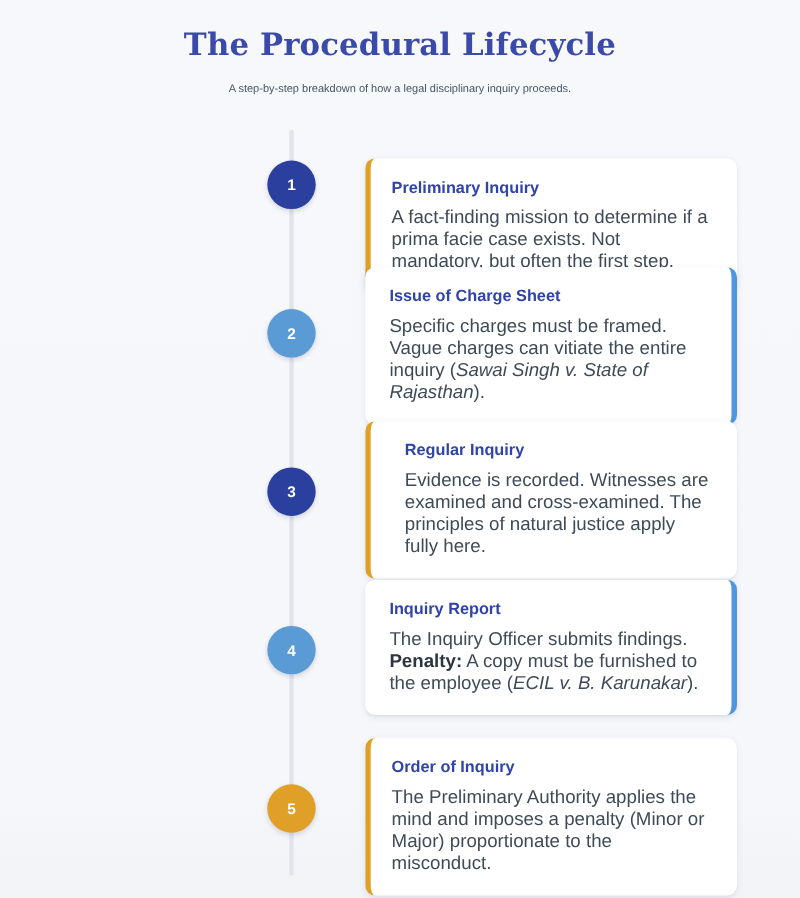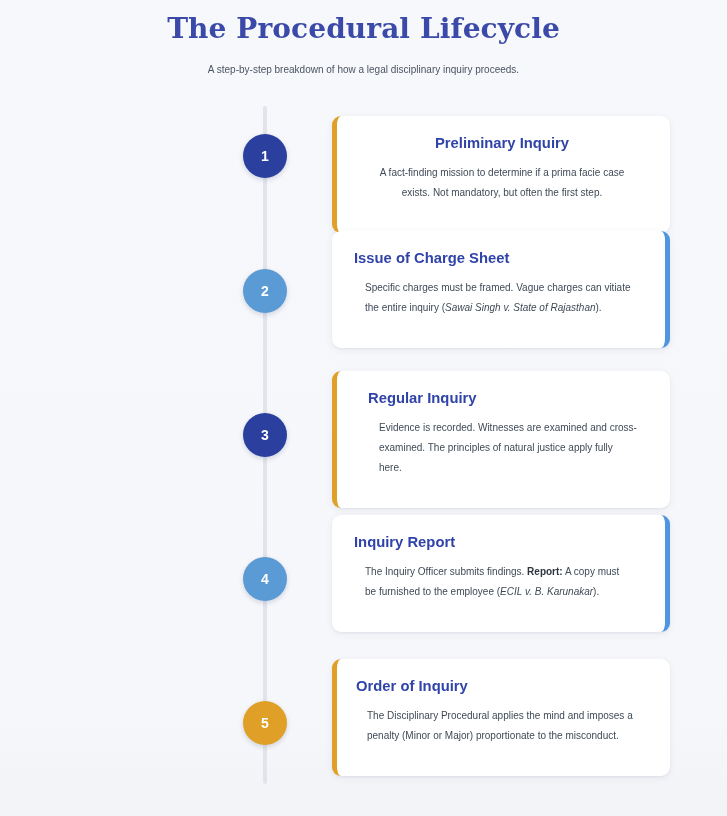--- a/index.html
+++ b/index.html
@@ -24,21 +24,21 @@
   
   .header {
     text-align: center;
     padding-top: 12px;
   }
   .page-title {
     font-family: "DejaVu Serif", "Liberation Serif", serif;
     font-weight: bold;
     font-size: 28px;
     color: #3b4aa8;
-    margin: 0;
+    margin: 12px;
     letter-spacing: 0.1px;
     line-height: 34px;
   }
   .page-subtitle {
     font-family: "Liberation Sans", sans-serif;
     font-size: 10px;
     color: #4a5462;
     margin: 15px 0 0 0;
     line-height: 18px;
   }
@@ -97,62 +97,62 @@
   .card-title {
     font-family: "Liberation Sans", sans-serif;
     font-size: 14.8px;
     font-weight: bold;
     color: #2f43a8;
     margin: 0 0 8px 0;
     line-height: 18px;
   }
   .card-desc {
     font-family: "Liberation Sans", sans-serif;
-    font-size: 10px;
+    font-size: 17px;
     color: #3f4a57;
     line-height: 20px;
-    margin: 11px;
+    margin: 0;
   }
   .card-desc em { font-style: italic; }
   .card-desc strong { font-weight: bold; color: #2d3540; }
 </style>
 </head>
 <body>
 
 <div class="page">
 
   <div class="header">
     <h1 class="page-title">The Procedural Lifecycle</h1>
     <p class="page-subtitle">A step-by-step breakdown of how a legal disciplinary inquiry proceeds.</p>
   </div>
 
   <div class="timeline">
     <div class="timeline-rail"></div>
     <div id="steps-container">
         <div class="badge" style="top: 28px; background: rgb(43, 63, 158);">1</div>
-        <div class="card accent-left" style="top: 10px; border-left-color: rgb(224, 160, 40); text-align: center;">
+        <div class="card accent-left" style="top: 26px; border-left-color: rgb(224, 160, 40);">
           <div class="card-title">Preliminary Inquiry</div>
           <div class="card-desc">A fact-finding mission to determine if a prima facie case exists. Not mandatory, but often the first step.</div>
         </div>
         <div class="badge" style="top: 163px; background: rgb(91, 155, 213);">2</div>
         <div class="card accent-right" style="top: 125px; border-right-color: rgb(79, 150, 224);">
           <div class="card-title">Issue of Charge Sheet</div>
           <div class="card-desc">Specific charges must be framed. Vague charges can vitiate the entire inquiry (<em>Sawai Singh v. State of Rajasthan</em>).</div>
         </div>
         <div class="badge" style="top: 307px; background: rgb(43, 63, 158);">3</div>
         <div class="card accent-left" style="top: 265px; border-left-color: rgb(224, 160, 40); padding-left: 31px;">
           <div class="card-title">Regular Inquiry</div>
           <div class="card-desc">Evidence is recorded. Witnesses are examined and cross-examined. The principles of natural justice apply fully here.</div>
         </div>
         <div class="badge" style="top: 451px; background: rgb(91, 155, 213);">4</div>
         <div class="card accent-right" style="top: 409px; border-right-color: rgb(79, 150, 224);">
           <div class="card-title">Inquiry Report</div>
-          <div class="card-desc">The Inquiry Officer submits findings. <strong>Report:</strong> A copy must be furnished to the employee (<em>ECIL v. B. Karunakar</em>).</div>
+          <div class="card-desc">The Inquiry Officer submits findings. <strong>Penalty:</strong> A copy must be furnished to the employee (<em>ECIL v. B. Karunakar</em>).</div>
         </div>
         <div class="badge" style="top: 595px; background: rgb(224, 160, 40);">5</div>
         <div class="card accent-left" style="top: 553px; border-left-color: rgb(224, 160, 40);">
           <div class="card-title">Order of Inquiry</div>
-          <div class="card-desc">The Disciplinary Procedural applies the mind and imposes a penalty (Minor or Major) proportionate to the misconduct.</div>
+          <div class="card-desc">The Preliminary Authority applies the mind and imposes a penalty (Minor or Major) proportionate to the misconduct.</div>
         </div>
       </div>
   </div>
 
 </div>
 
 </body></html>

